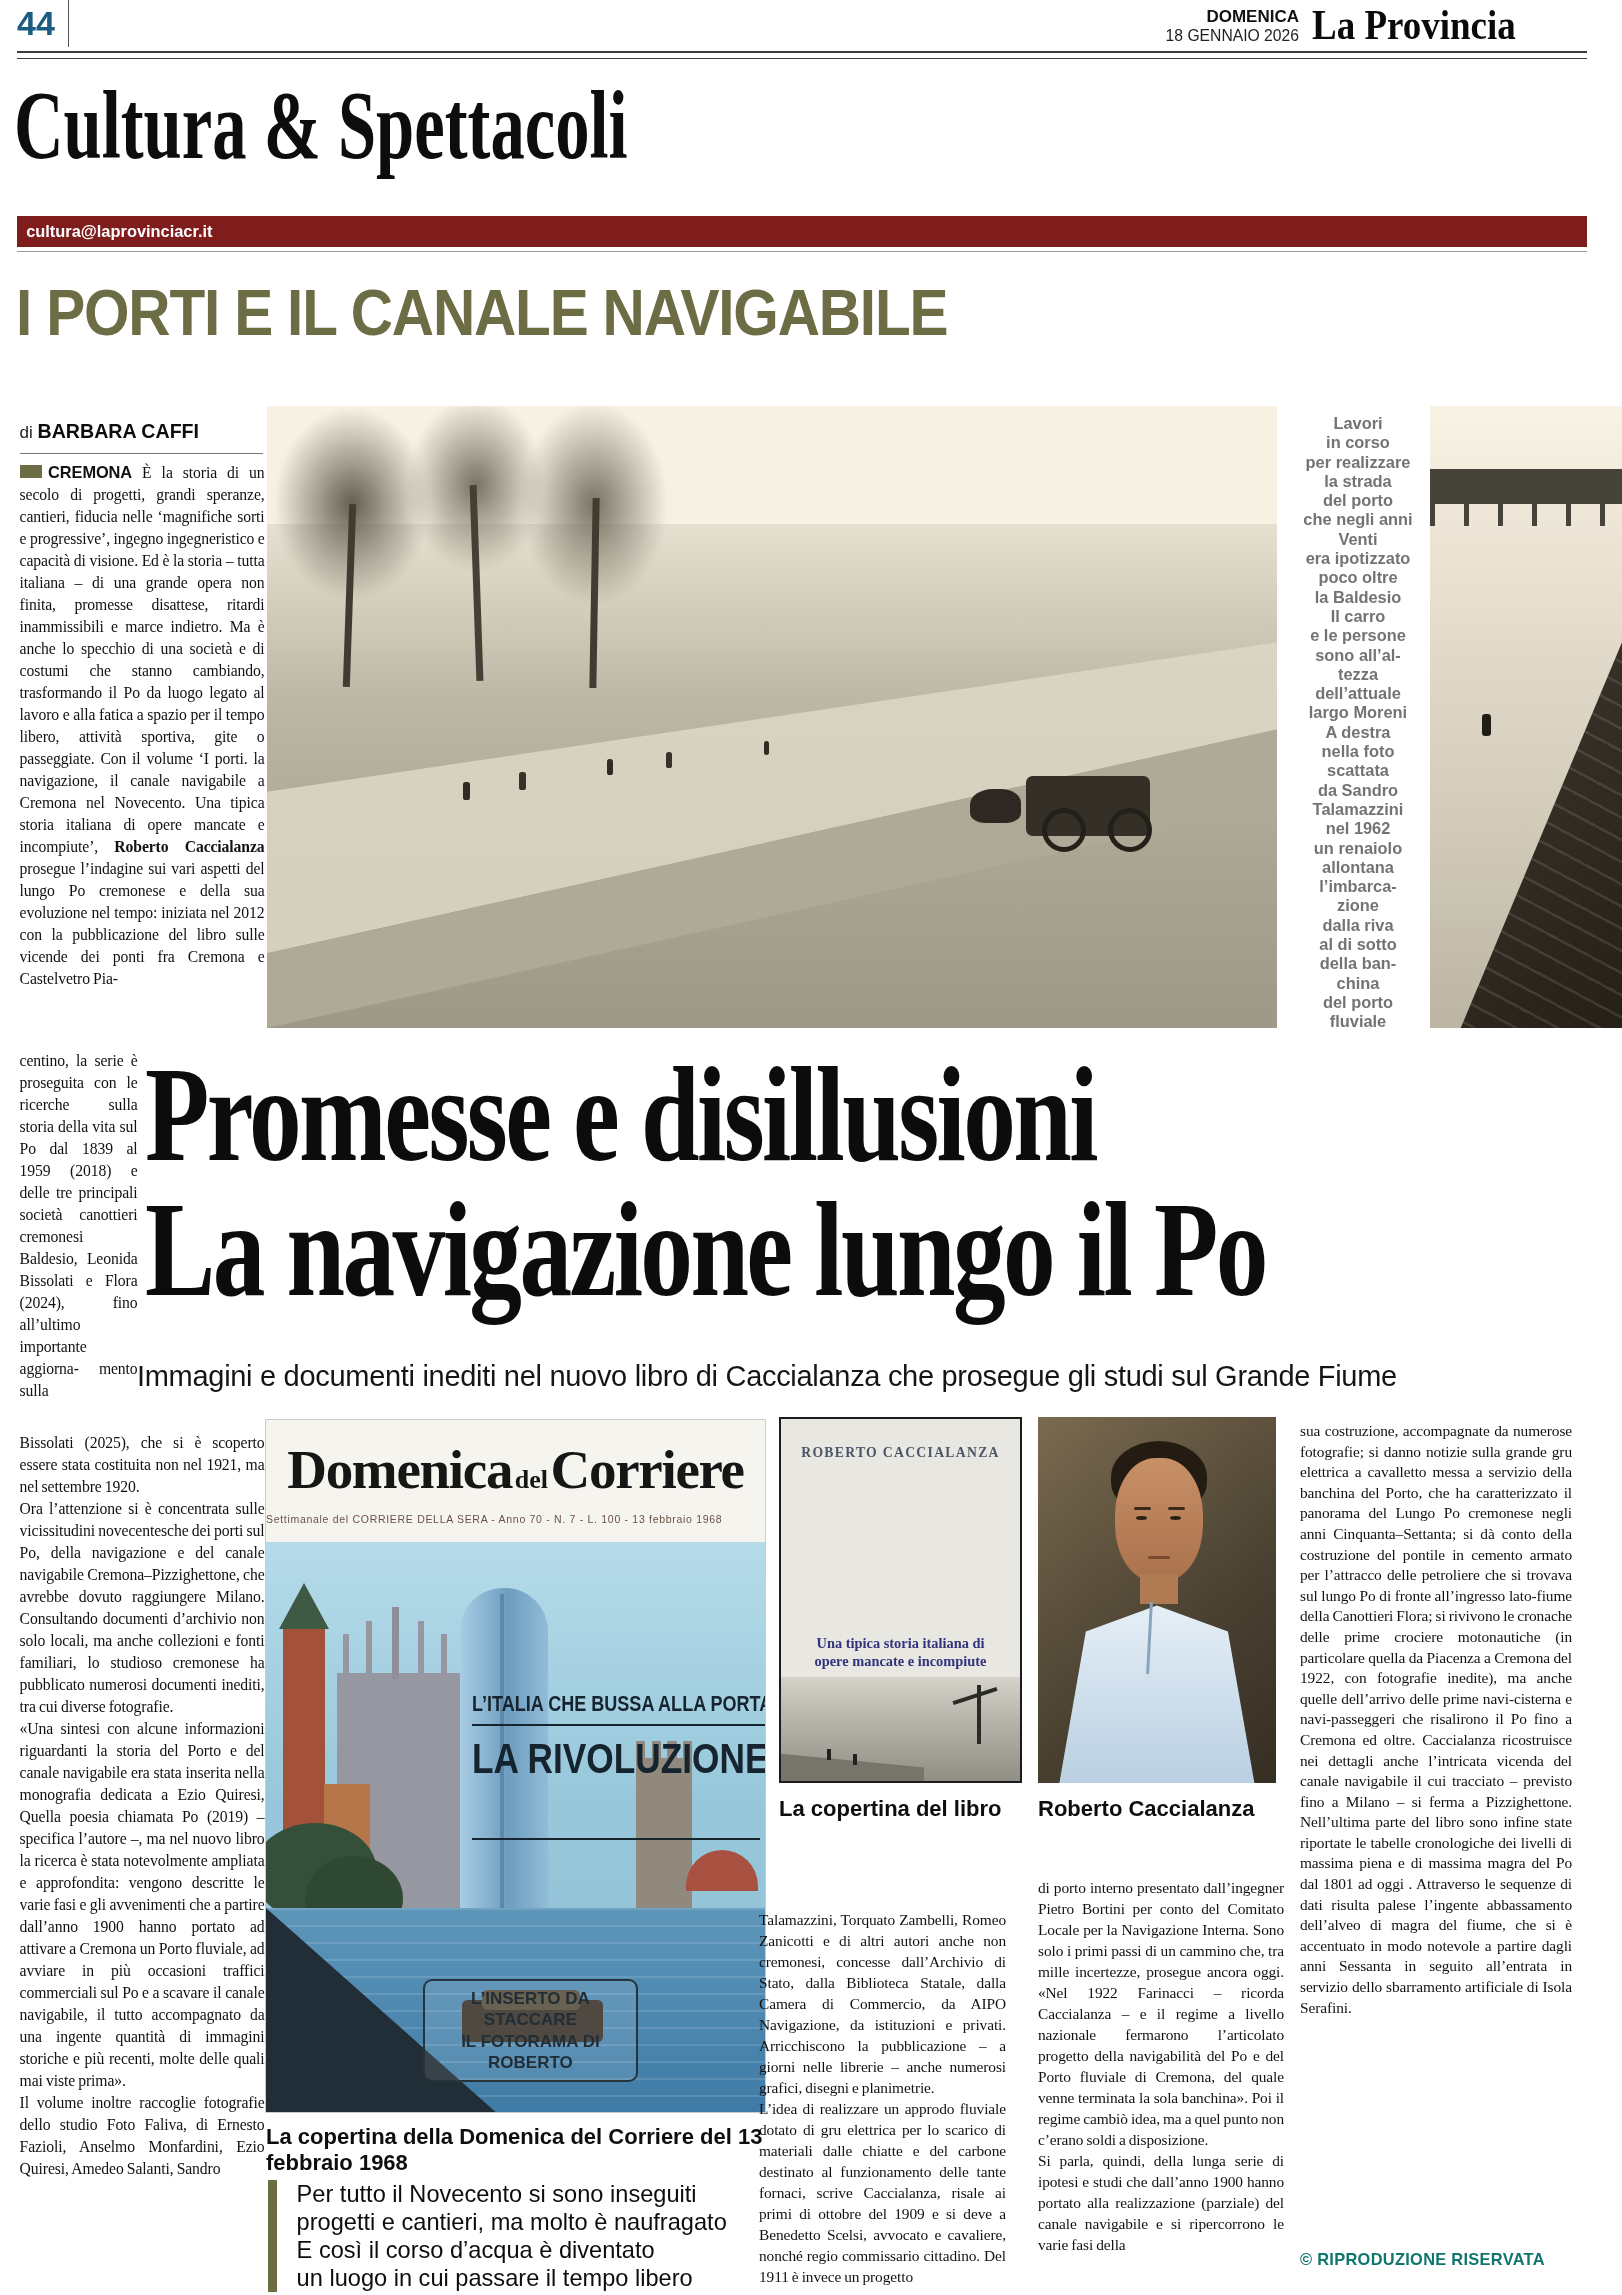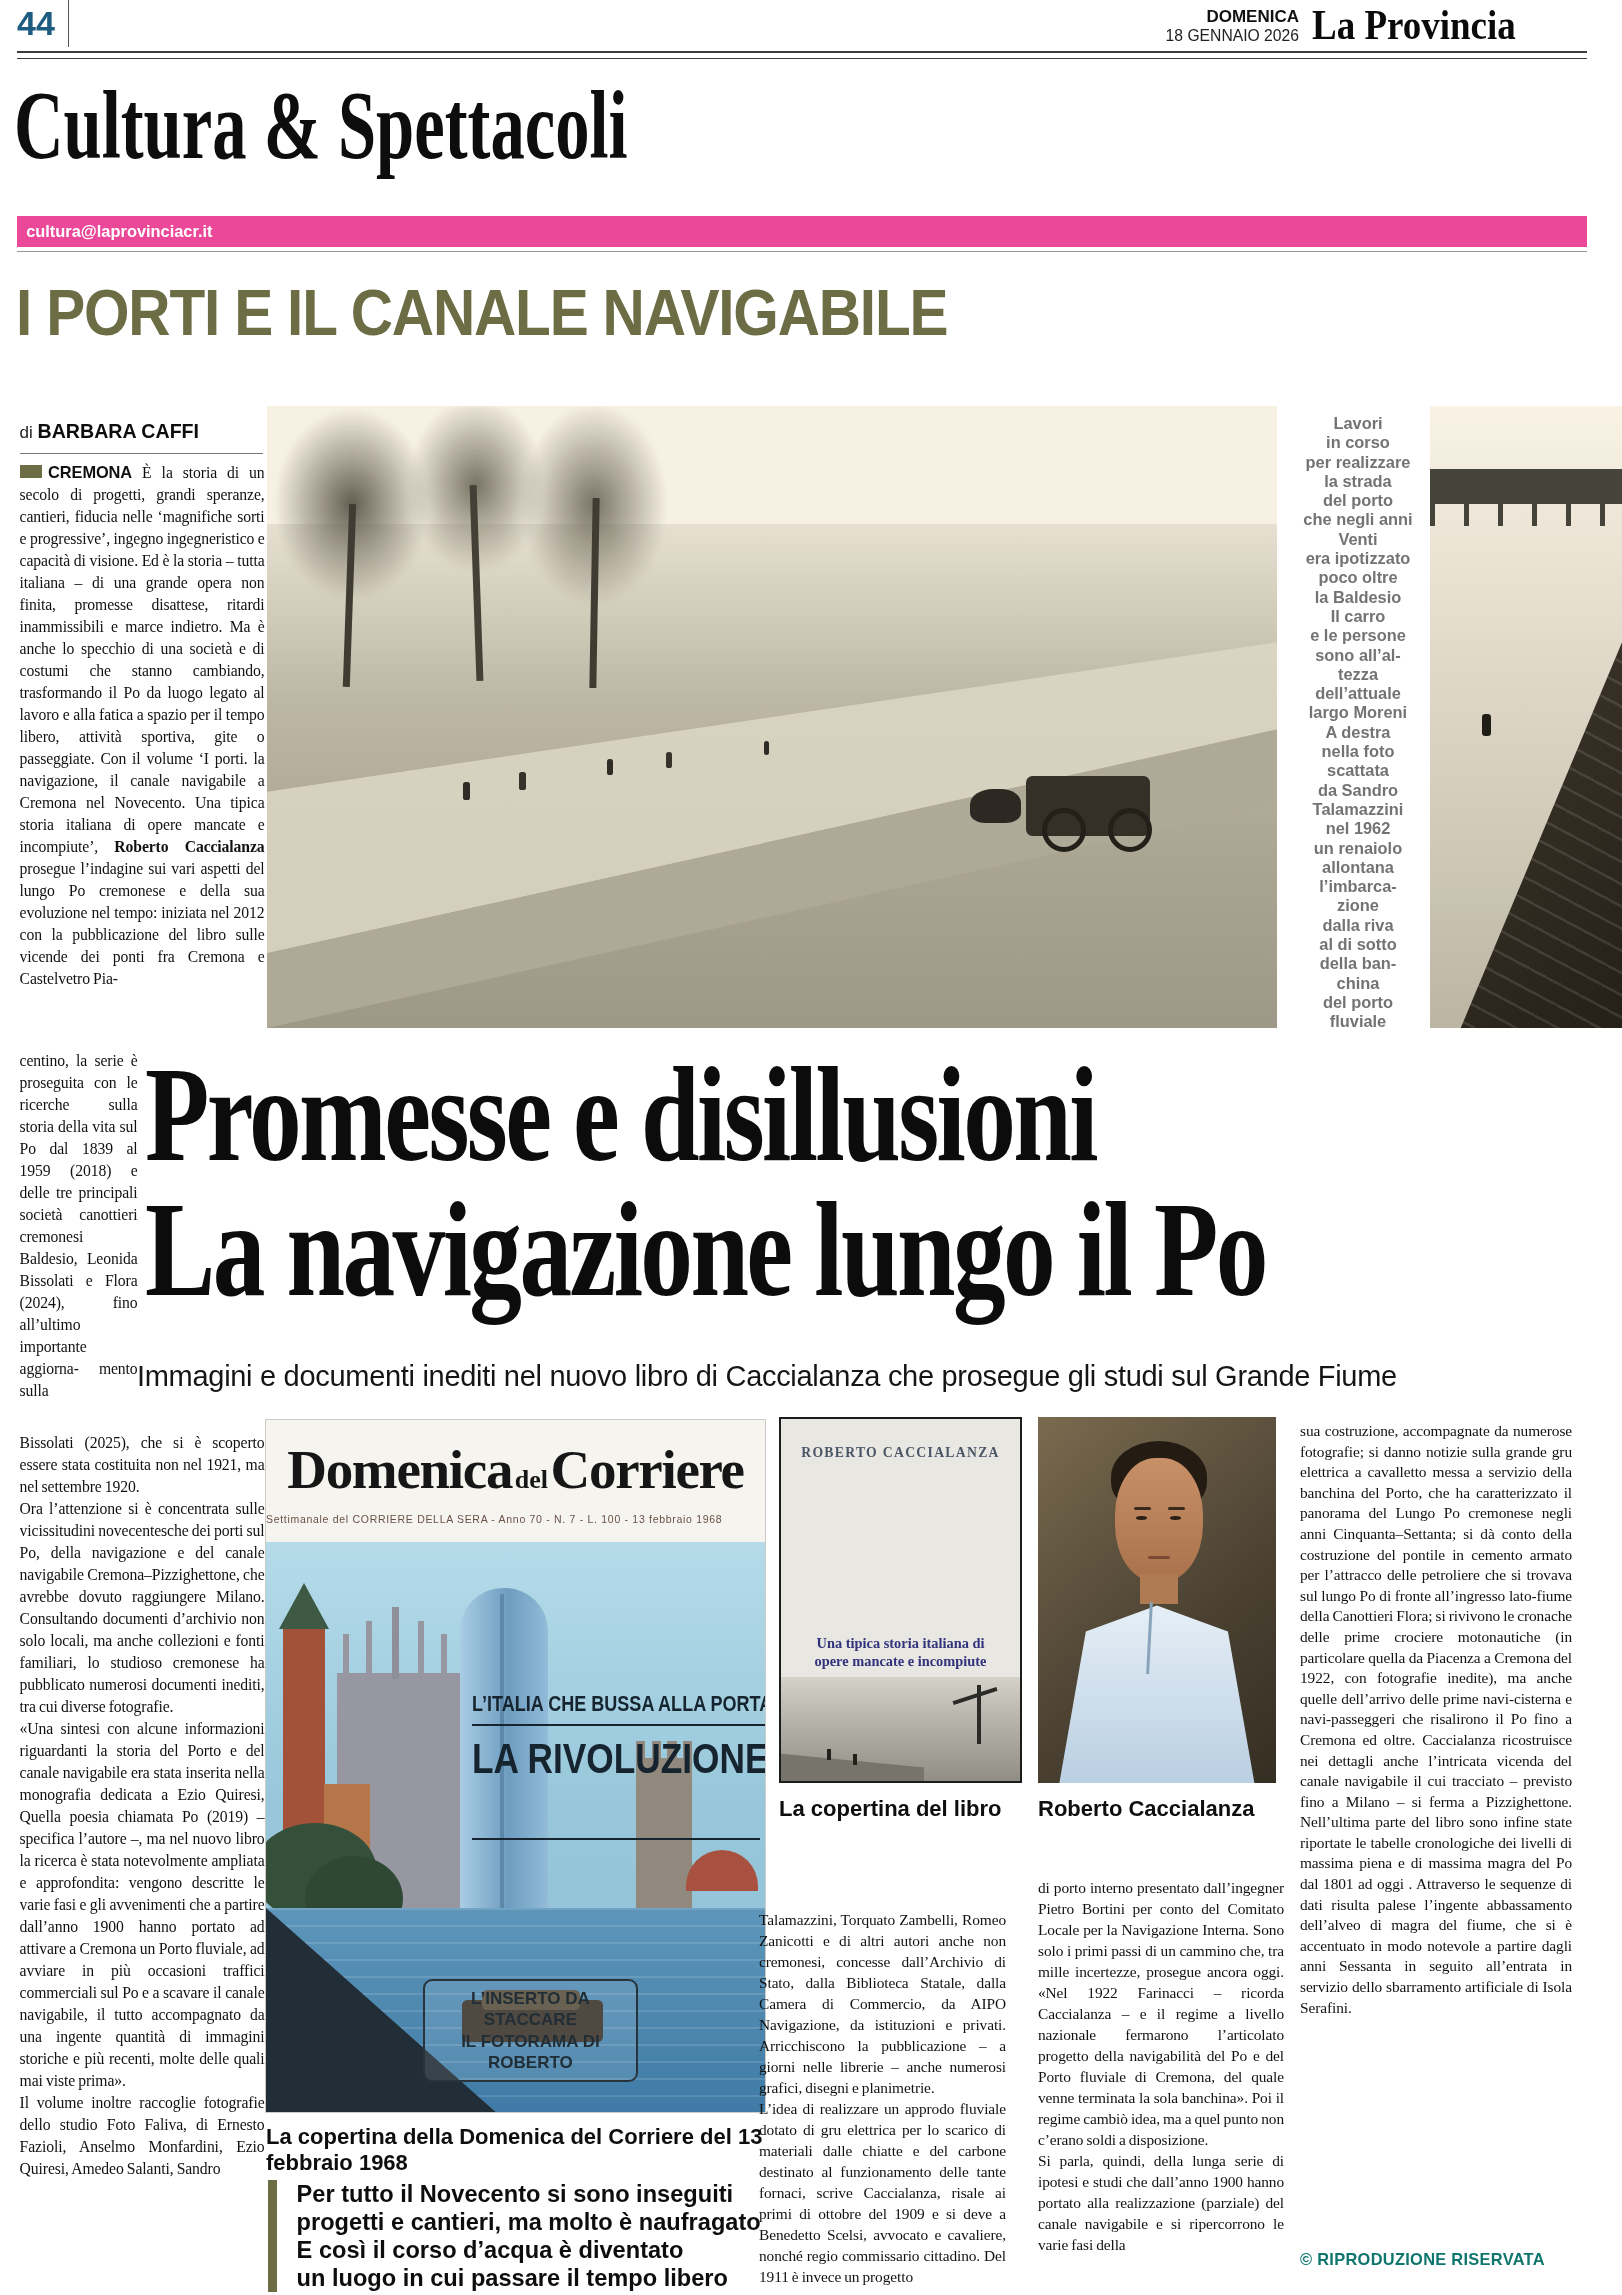--- a/index.html
+++ b/index.html
@@ -36,21 +36,21 @@
 <div class="abs sans" style="left:1037px;top:6.5px;width:262px;text-align:right;">
   <div style="font-weight:bold;font-size:17px;color:#111;">DOMENICA</div>
   <div style="font-size:15.7px;color:#222;margin-top:0;">18 GENNAIO 2026</div>
 </div>
 <div class="abs" id="masthead" style="left:1312px;top:0px;">La Provincia</div>
 
 <div class="abs rulepair" style="left:17px;top:51px;width:1570px;"></div>
 
 <div class="abs" id="section-title" style="left:14.4px;top:76px;">Cultura &amp; Spettacoli</div>
 
-<div class="abs" style="left:17px;top:216px;width:1570px;height:31px;background:#ec4899;">
+<div class="abs" style="left:17px;top:216px;width:1570px;height:31px;background:#7f1d1d;">
   <span class="sans" style="color:#fff;font-weight:bold;font-size:16.4px;line-height:31px;padding-left:9.2px;display:inline-block;">cultura@laprovinciacr.it</span>
 </div>
 <div class="abs" style="left:17px;top:251px;width:1570px;border-top:1.3px solid #9a9a9a;"></div>
 
 <div class="abs sans" id="kicker" style="left:15.7px;top:275px;color:#6c6c45;">I PORTI E IL CANALE NAVIGABILE</div>
 
 <div class="abs sans" style="left:19.6px;top:420px;font-size:17px;color:#222;">
   <span>di</span>
   <span style="font-weight:bold;font-size:19.6px;color:#0d0d0d;">BARBARA CAFFI</span>
 </div>
@@ -178,21 +178,21 @@
 DEL GRANDE CANALE</div>
     <div class="shape" style="left:206px;top:296px;width:288px;border-top:2.6px solid #15242e;"></div>
     <div class="shape sans pre" style="left:157px;top:437px;width:203px;padding:6.5px 3.9px;border:2.6px solid #27343c;border-radius:9.2px;text-align:center;font-weight:bold;font-size:17px;line-height:21.6px;color:#222e36;background:rgba(255,255,255,0.10);">L’INSERTO DA STACCARE
 IL FOTORAMA DI ROBERTO</div>
   </div>
 </div>
 
 <div class="abs cap" style="left:266px;top:2124px;width:517px;">La copertina della Domenica del Corriere del 13 febbraio 1968</div>
 
 <div class="abs" style="left:268px;top:2180px;width:661px;border-left:9.2px solid #6c6c45;padding-left:19.6px;">
-  <div class="sans pre" style="font-weight:bold;font-size:23.6px;line-height:28px;color:#0d0d0d;">Per tutto il Novecento si sono inseguiti
+  <div class="sans pre" style="font-weight:normal;font-size:23.6px;line-height:28px;color:#0d0d0d;">Per tutto il Novecento si sono inseguiti
 progetti e cantieri, ma molto è naufragato
 E così il corso d’acqua è diventato
 un luogo in cui passare il tempo libero</div>
 </div>
 
 <div class="abs" style="left:779px;top:1417px;width:243px;height:366px;background:#e9e7e1;border:2px solid #1c1c1c;box-sizing:border-box;overflow:hidden;">
   <div class="shape" style="left:0;top:26px;width:100%;text-align:center;font-weight:bold;font-size:13.7px;letter-spacing:1.3px;color:#4a5668;">ROBERTO CACCIALANZA</div>
   <div class="shape pre" style="left:0;top:216px;width:100%;text-align:center;font-weight:bold;font-size:14.4px;line-height:17.7px;color:#31337d;">Una tipica storia italiana di
 opere mancate e incompiute</div>
   <div class="shape" style="left:0;top:258px;width:100%;height:109px;background:linear-gradient(180deg,#d4d2c9 0,#b9b7ad 39px,#8e8c82 109px);">

